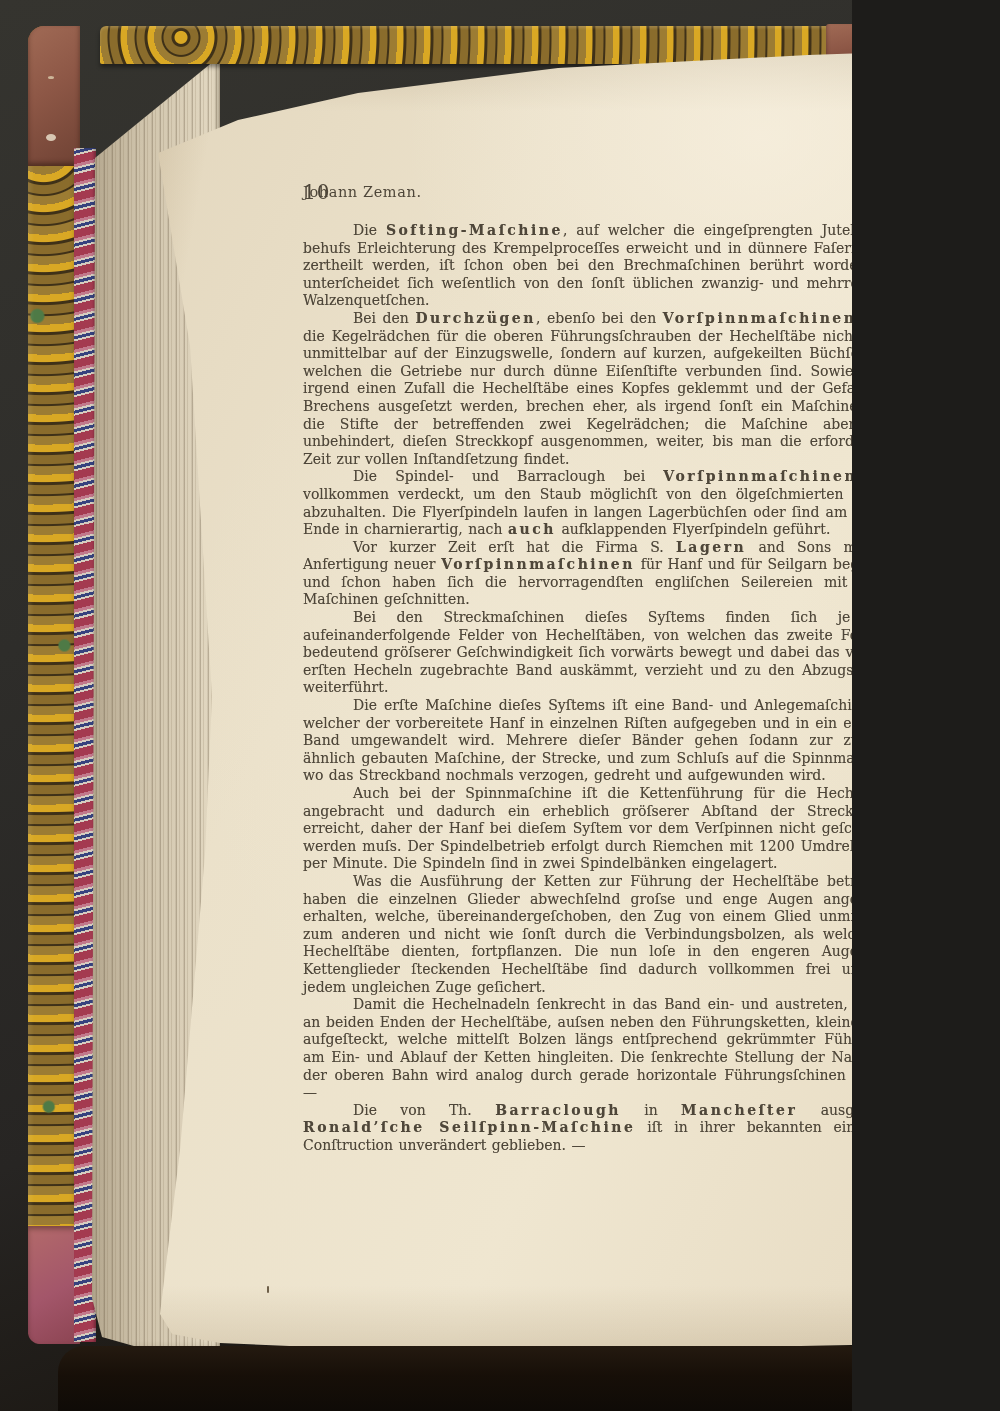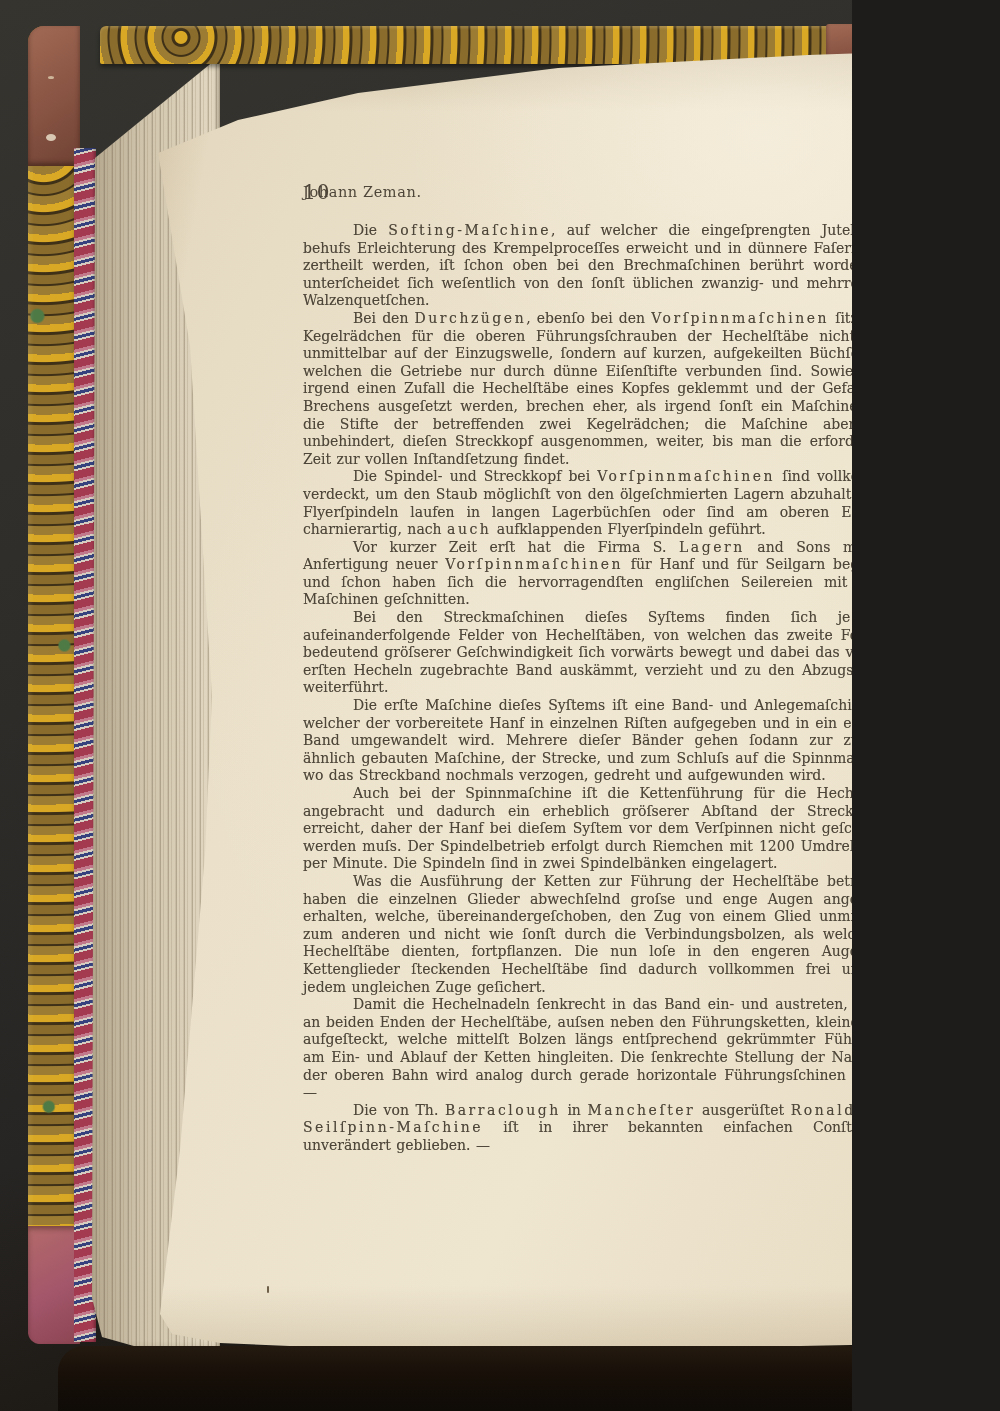--- a/index.html
+++ b/index.html
@@ -76,21 +76,21 @@
     background:linear-gradient(90deg, rgba(124,100,64,0) 0,
       rgba(124,100,64,.10) 8px, rgba(92,70,40,.30) 15px, rgba(238,226,200,.40) 18px,
       rgba(120,95,60,.20) 22px, rgba(150,125,88,.12) 34px);}
   .running-head{position:absolute;left:153px;top:134px;width:600px;height:26px;color:var(--ink,#4e4639);}
   .pagenum{position:absolute;left:0;top:0;font-size:20px;letter-spacing:1px;}
   .head-title{position:absolute;left:0;right:0;top:4px;text-align:left;font-size:14.5px;letter-spacing:.6px;}
   .page-body{position:absolute;left:153px;top:176px;width:600px;color:var(--ink,#4e4639);
     font-size:14px;line-height:17.6px;text-align:justify;word-spacing:1px;
     text-shadow:0 0 .4px rgba(78,70,57,.45);}
   .page-body p{margin:0;text-indent:50px;}
-  .page-body .sp{letter-spacing:.18em;}
+  .page-body .sp{letter-spacing:.18em;font-weight:bold;}
   .speck{position:absolute;border-radius:50%;background:var(--speck,#4a3a28);}
   .s1{left:831px;top:605px;width:4px;height:6px;border-radius:2px;}
   .s2{left:829px;top:760px;width:2px;height:3px;}
   .s3{left:117px;top:1240px;width:2px;height:7px;border-radius:1px;background:#6e5f48;}
 </style>
 </head>
 <body>
 
 <div class="scene">
   <div class="cover-left">
@@ -108,21 +108,21 @@
 
   <div class="main-page">
     <div class="gutter"></div>
     <div class="running-head">
       <span class="pagenum">10</span>
       <span class="head-title">Johann Zeman.</span>
     </div>
     <div class="page-body">
         <p><span>Die </span><span class="sp">Softing-Maſchine</span><span>, auf welcher die eingeſprengten Jutebüſchel behufs Erleichterung des Krempelproceſſes erweicht und in dünnere Faſerſtränge zertheilt werden, iſt ſchon oben bei den Brechmaſchinen berührt worden und unterſcheidet ſich weſentlich von den ſonſt üblichen zwanzig- und mehrreihigen Walzenquetſchen.</span></p>
         <p><span>Bei den </span><span class="sp">Durchzügen</span><span>, ebenſo bei den </span><span class="sp">Vorſpinnmaſchinen</span><span> ſitzen die Kegelrädchen für die oberen Führungsſchrauben der Hechelſtäbe nicht mehr unmittelbar auf der Einzugswelle, ſondern auf kurzen, aufgekeilten Büchſen, mit welchen die Getriebe nur durch dünne Eiſenſtifte verbunden ſind. Sowie durch irgend einen Zufall die Hechelſtäbe eines Kopfes geklemmt und der Gefahr des Brechens ausgeſetzt werden, brechen eher, als irgend ſonſt ein Maſchinentheil, die Stifte der betreffenden zwei Kegelrädchen; die Maſchine aber läuft unbehindert, dieſen Streckkopf ausgenommen, weiter, bis man die erforderliche Zeit zur vollen Inſtandſetzung findet.</span></p>
-        <p><span>Die Spindel- und Streckkopf bei </span><span class="sp">Vorſpinnmaſchinen</span><span> ſind vollkommen verdeckt, um den Staub möglichſt von den ölgeſchmierten Lagern abzuhalten. Die Flyerſpindeln laufen in langen Lagerbüchſen oder ſind am oberen Ende in charnierartig, nach </span><span class="sp">auch</span><span> aufklappenden Flyerſpindeln geführt.</span></p>
+        <p><span>Die Spindel- und Barraclough bei </span><span class="sp">Vorſpinnmaſchinen</span><span> ſind vollkommen verdeckt, um den Staub möglichſt von den ölgeſchmierten Lagern abzuhalten. Die Flyerſpindeln laufen in langen Lagerbüchſen oder ſind am oberen Ende in charnierartig, nach </span><span class="sp">auch</span><span> aufklappenden Flyerſpindeln geführt.</span></p>
         <p><span>Vor kurzer Zeit erſt hat die Firma S. </span><span class="sp">Lagern</span><span> and Sons mit der Anfertigung neuer </span><span class="sp">Vorſpinnmaſchinen</span><span> für Hanf und für Seilgarn begonnen und ſchon haben ſich die hervorragendſten engliſchen Seilereien mit dieſen Maſchinen geſchnitten.</span></p>
         <p><span>Bei den Streckmaſchinen dieſes Syſtems finden ſich je zwei aufeinanderfolgende Felder von Hechelſtäben, von welchen das zweite Feld mit bedeutend gröſserer Geſchwindigkeit ſich vorwärts bewegt und dabei das von den erſten Hecheln zugebrachte Band auskämmt, verzieht und zu den Abzugswalzen weiterführt.</span></p>
         <p><span>Die erſte Maſchine dieſes Syſtems iſt eine Band- und Anlegemaſchine, auf welcher der vorbereitete Hanf in einzelnen Riſten aufgegeben und in ein endloſes Band umgewandelt wird. Mehrere dieſer Bänder gehen ſodann zur zweiten, ähnlich gebauten Maſchine, der Strecke, und zum Schluſs auf die Spinnmaſchine, wo das Streckband nochmals verzogen, gedreht und aufgewunden wird.</span></p>
         <p><span>Auch bei der Spinnmaſchine iſt die Kettenführung für die Hechelſtäbe angebracht und dadurch ein erheblich gröſserer Abſtand der Streckwalzen erreicht, daher der Hanf bei dieſem Syſtem vor dem Verſpinnen nicht geſchnitten werden muſs. Der Spindelbetrieb erfolgt durch Riemchen mit 1200 Umdrehungen per Minute. Die Spindeln ſind in zwei Spindelbänken eingelagert.</span></p>
         <p><span>Was die Ausführung der Ketten zur Führung der Hechelſtäbe betrifft, ſo haben die einzelnen Glieder abwechſelnd groſse und enge Augen angegoſſen erhalten, welche, übereinandergeſchoben, den Zug von einem Glied unmittelbar zum anderen und nicht wie ſonſt durch die Verbindungsbolzen, als welche die Hechelſtäbe dienten, fortpflanzen. Die nun loſe in den engeren Augen der Kettenglieder ſteckenden Hechelſtäbe ſind dadurch vollkommen frei und vor jedem ungleichen Zuge geſichert.</span></p>
         <p><span>Damit die Hechelnadeln ſenkrecht in das Band ein- und austreten, ſo ſind an beiden Enden der Hechelſtäbe, auſsen neben den Führungsketten, kleine Arme aufgeſteckt, welche mittelſt Bolzen längs entſprechend gekrümmter Führungen am Ein- und Ablauf der Ketten hingleiten. Die ſenkrechte Stellung der Nadeln in der oberen Bahn wird analog durch gerade horizontale Führungsſchinen erzielt. —</span></p>
         <p><span>Die von Th. </span><span class="sp">Barraclough</span><span> in </span><span class="sp">Mancheſter</span><span> ausgerüſtet </span><span class="sp">Ronald’ſche Seilſpinn-Maſchine</span><span> iſt in ihrer bekannten einfachen Conſtruction unverändert geblieben. —</span></p>
       </div>
     <div class="speck s1"></div>
     <div class="speck s2"></div>

